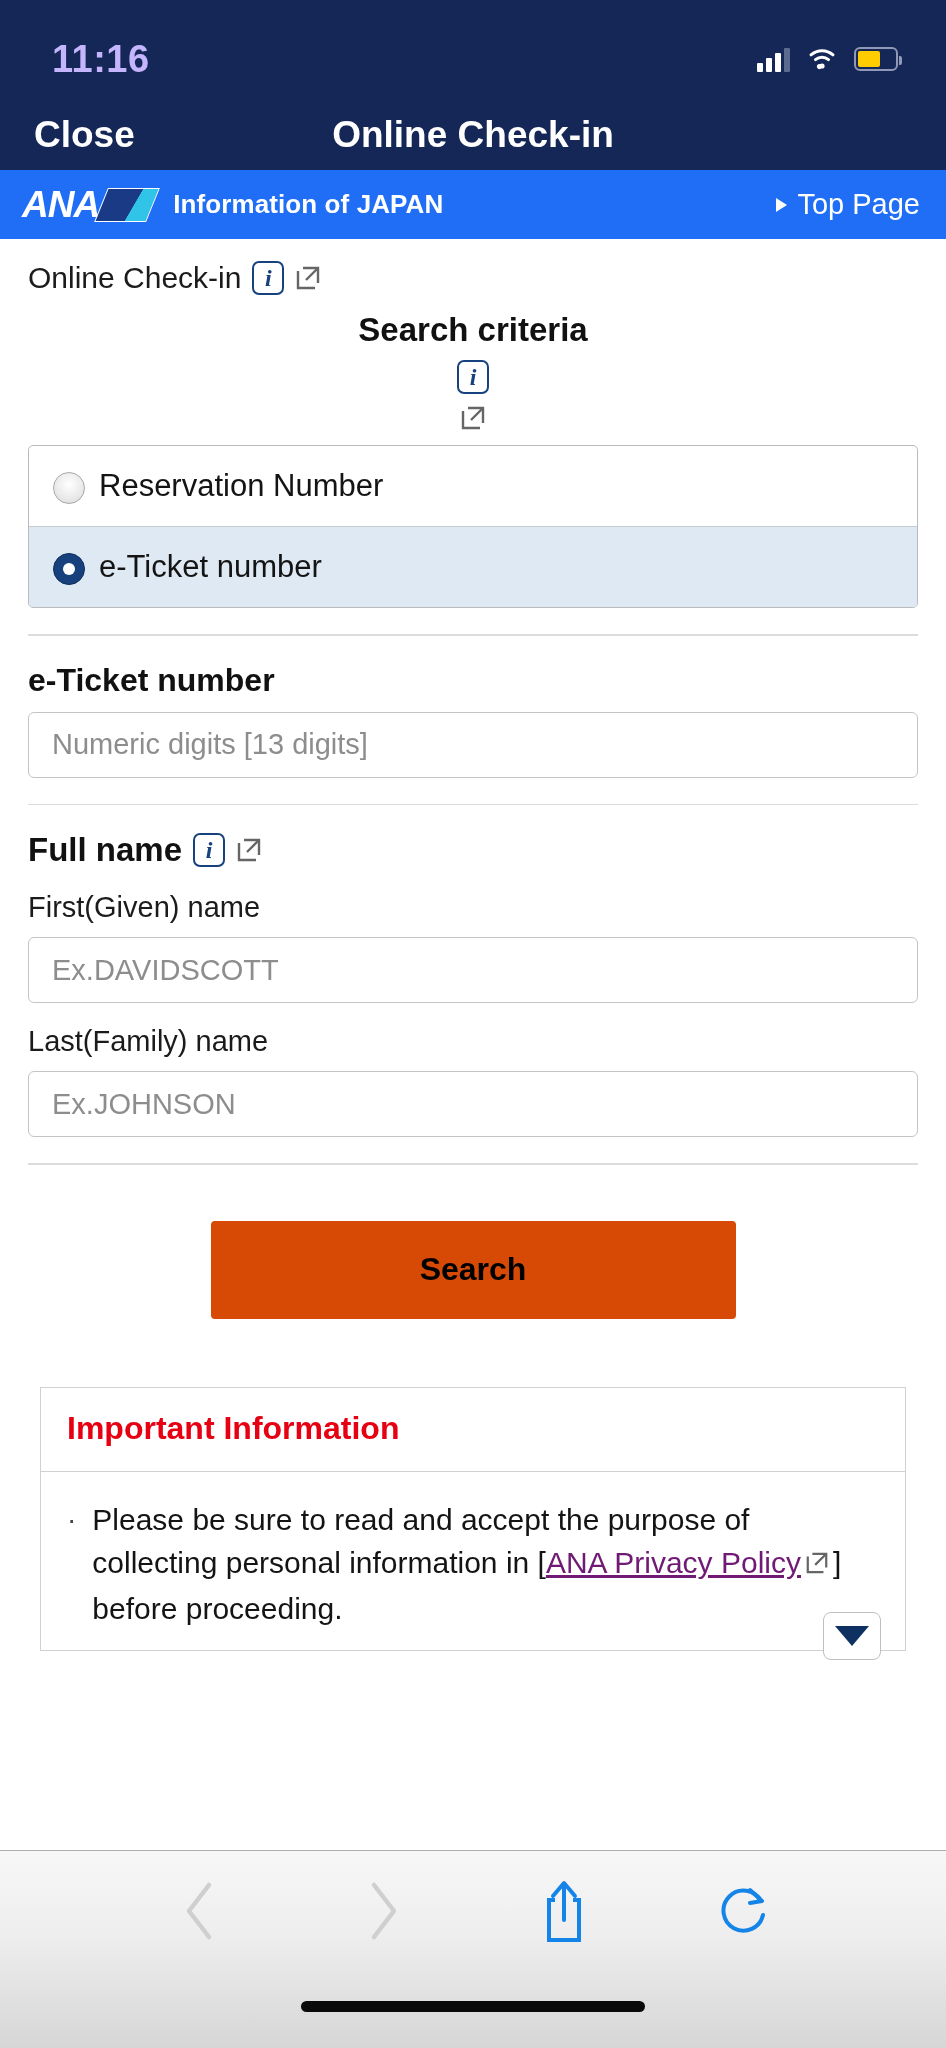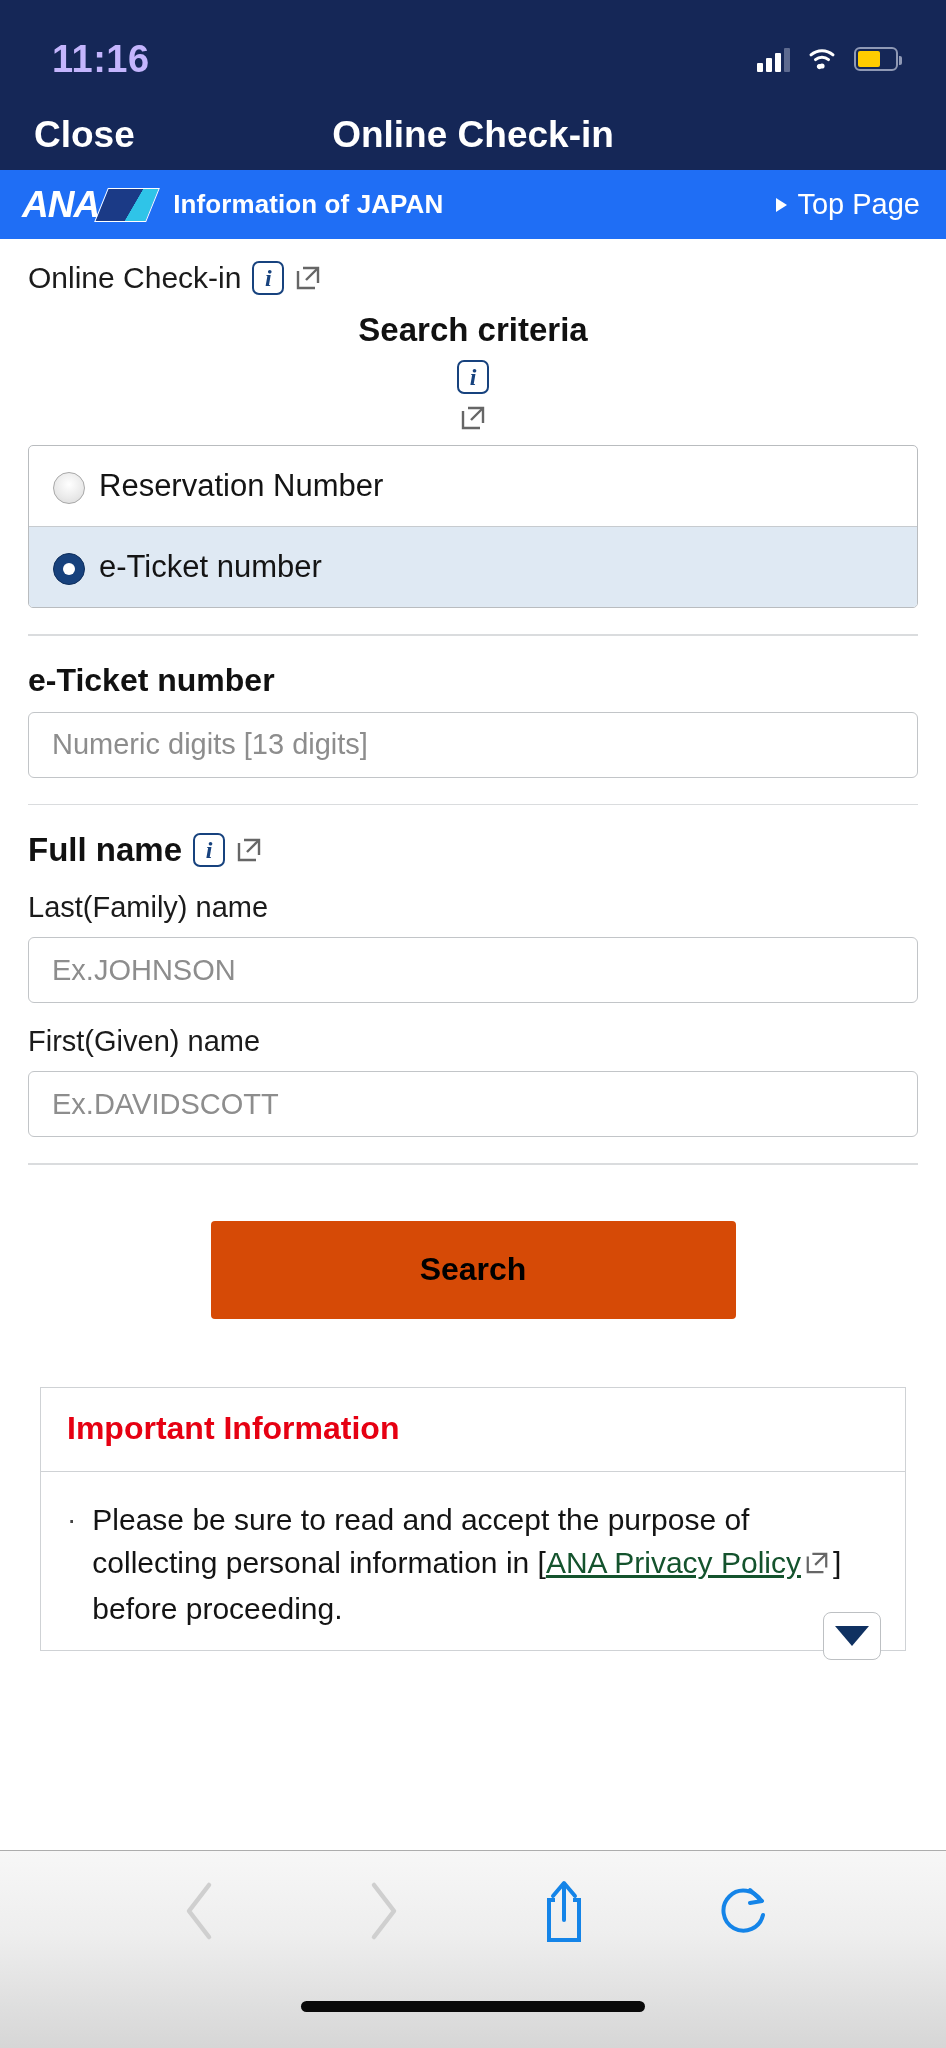--- a/index.html
+++ b/index.html
@@ -138,21 +138,21 @@
   .notice-head {
     padding: 22px 26px 24px 26px; border-bottom: 1.5px solid #cfd2d5;
     color: #e60012; font-size: 32px; font-weight: 700;
   }
   .notice-body { padding: 26px 26px 20px 26px; position: relative; }
   .notice-li { display: flex; gap: 16px; }
   .bullet { color: #444; font-size: 28px; line-height: 1.45; padding-top: 2px; }
   .notice-text {
     font-size: 30px; line-height: 1.45; color: #141414;
   }
-  .notice-text a { color: #14532d; text-decoration: underline; }
+  .notice-text a { color: #701a75; text-decoration: underline; }
   .ext-inline { display:inline-block; vertical-align: -2px; margin: 0 4px; }
 
   .dropdown-btn {
     position: absolute; right: 24px; bottom: -10px;
     width: 58px; height: 48px; border: 1.5px solid #bdc0c3; border-radius: 8px;
     background: #fff; display:flex; align-items:center; justify-content:center;
   }
   .caret-down {
     width: 0; height: 0; border-left: 17px solid transparent;
     border-right: 17px solid transparent; border-top: 20px solid #0f3161;
@@ -270,27 +270,27 @@
         <span class="ext-icon">
           <svg width="26" height="26" viewBox="0 0 26 26">
             <polyline points="8,3 23,3 23,18" fill="none" stroke="#666" stroke-width="2.4"></polyline>
             <polyline points="3,6 3,23 20,23" fill="none" stroke="#666" stroke-width="2.4"></polyline>
             <line x1="11" y1="15" x2="22" y2="4" stroke="#666" stroke-width="2.4"></line>
           </svg>
         </span>
       </div>
 
       <div style="padding-top:22px">
+        <div class="field-label">First(Given) name</div>
+        <input class="text-input" type="text" placeholder="Ex.DAVIDSCOTT" style="">
+      </div>
+
+      <div style="padding-top:22px">
         <div class="field-label">Last(Family) name</div>
         <input class="text-input" type="text" placeholder="Ex.JOHNSON" style="">
-      </div>
-
-      <div style="padding-top:22px">
-        <div class="field-label">First(Given) name</div>
-        <input class="text-input" type="text" placeholder="Ex.DAVIDSCOTT" style="">
       </div>
     </div>
 
     <div class="divider"></div>
 
     <div class="search-wrap">
       <button class="search-btn">Search</button>
     </div>
 
     <div class="notice">

